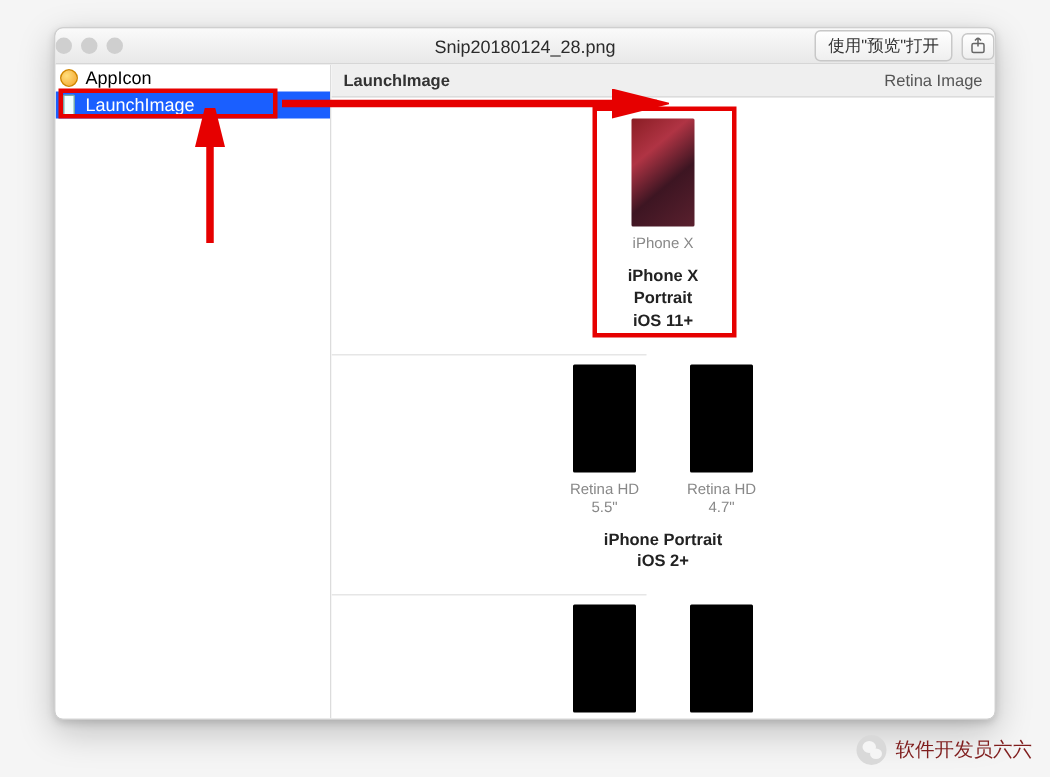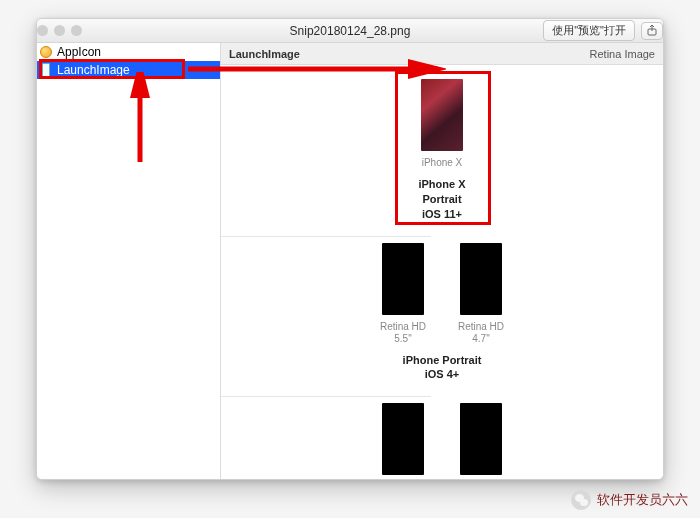--- a/index.html
+++ b/index.html
@@ -188,21 +188,21 @@
             <div class="slot">
               <div class="ph"></div>
               <div class="sub">Retina HD 5.5"</div>
             </div>
             <div class="slot">
               <div class="ph"></div>
               <div class="sub">Retina HD 4.7"</div>
             </div>
           </div>
           <div class="title2" style="white-space:pre-line">iPhone Portrait
-iOS 4+</div>
+iOS 2+</div>
         </div>
         <hr class="hr">
 
         <div class="section">
           <div class="slots">
             <div class="slot">
               <div class="ph"></div>
 
             </div>
             <div class="slot">

